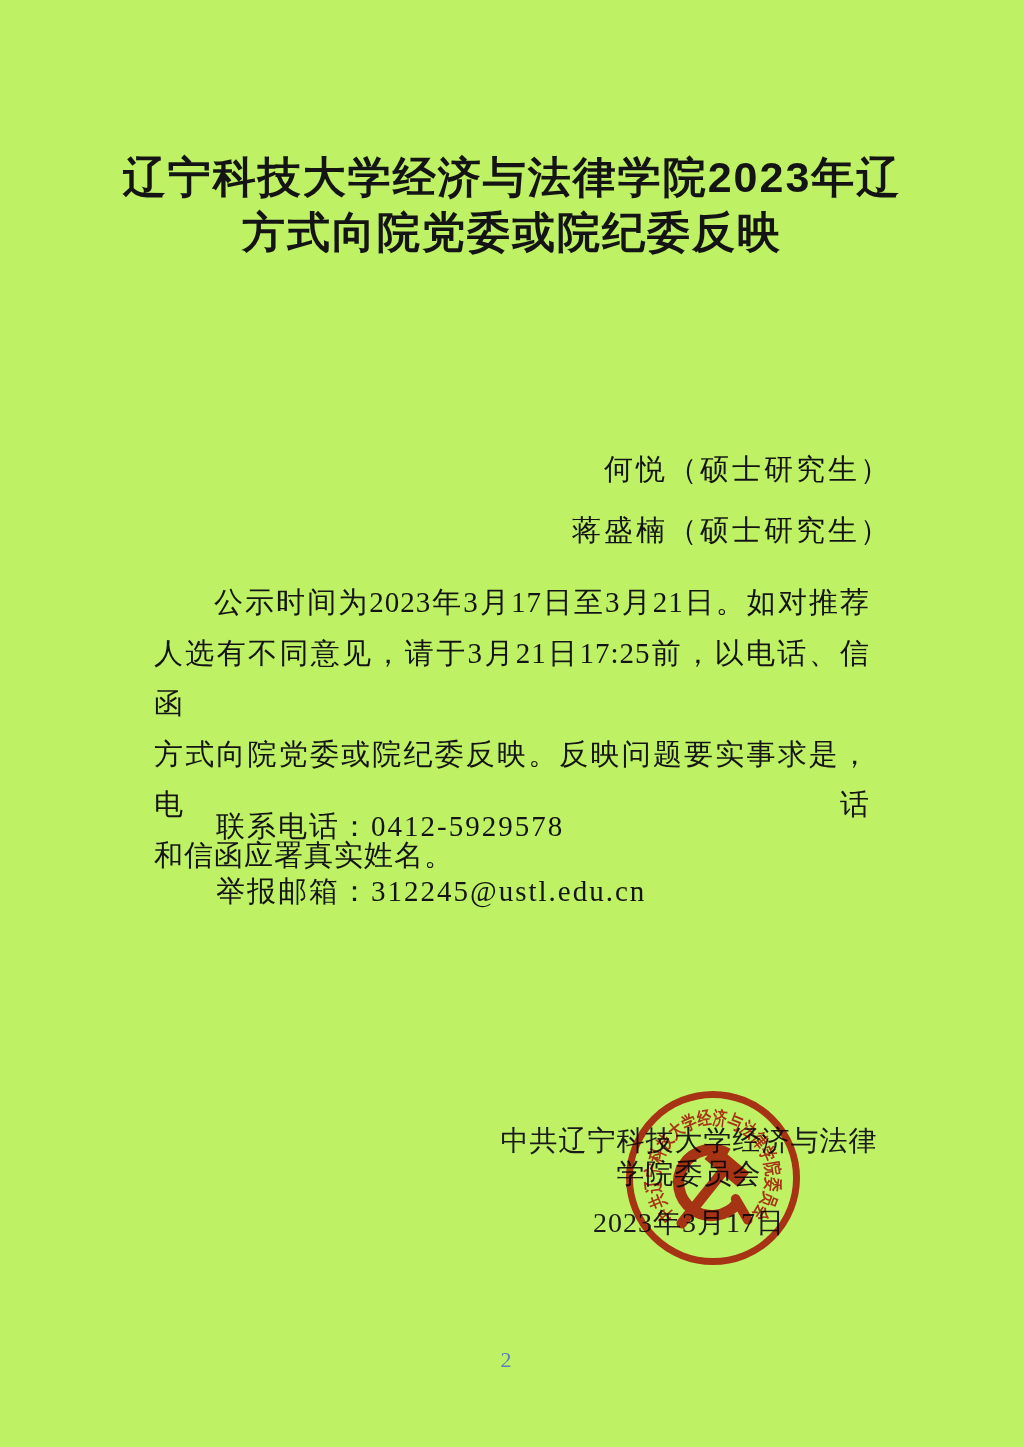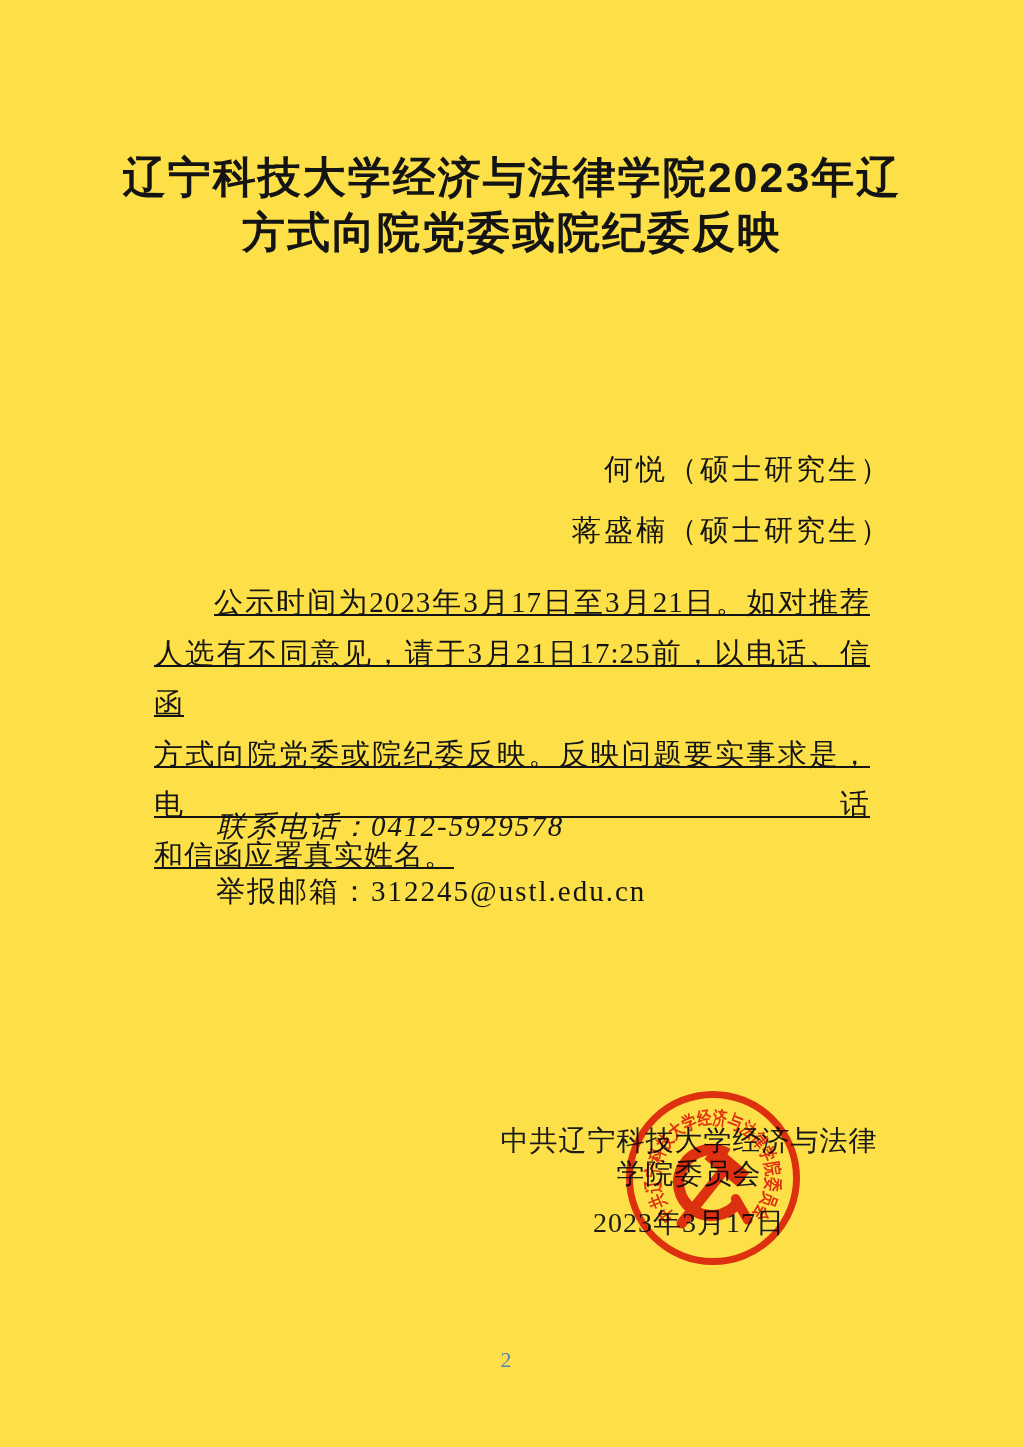--- a/index.html
+++ b/index.html
@@ -5,21 +5,21 @@
   html, body { margin: 0; padding: 0; }
   body {
     width: 1024px;
     height: 1447px;
     background: #ffffff;
     position: relative;
     font-family: "Liberation Serif", "DejaVu Serif", serif;
     color: #141414;
     overflow: hidden;
   }
-  .page { position: absolute; inset: 0; background: #fde047; }
+  .page { position: absolute; inset: 0; background: #bef264; }
 
   .doc-title {
     position: absolute;
     top: 150px; left: 0; width: 1024px;
     text-align: center;
     font-family: "Liberation Sans", "DejaVu Sans", sans-serif;
     font-weight: 900;
     font-size: 43px;
     line-height: 55px;
     letter-spacing: 2px;
@@ -31,21 +31,21 @@
   .para2 { top: 577px; }
 
   .bline {
     font-size: 29px;
     line-height: 51px;
     letter-spacing: 1px;
     text-align: justify;
     text-align-last: justify;
     text-justify: inter-character;
   }
-  .para2 .bline { line-height: 50.5px; text-decoration: underline; }
+  .para2 .bline { line-height: 50.5px; }
   .lastline { text-align-last: left; }
   .indent { text-indent: 60px; }
 
   .candidate {
     position: absolute;
     left: 176px; width: 716px;
     text-align: right;
     font-size: 29px;
     line-height: 50px;
     letter-spacing: 3px;
@@ -54,21 +54,21 @@
   .c2 { top: 505px; }
 
   .contact {
     position: absolute;
     left: 154px; width: 716px;
     font-size: 29px;
     line-height: 50px;
     letter-spacing: 2px;
     text-indent: 62px;
   }
-  .phone { top: 801px; font-style: italic; }
+  .phone { top: 801px; }
   .email { top: 866px; }
 
   .signature {
     position: absolute;
     left: 439px; top: 1124px; width: 500px;
     text-align: center;
     font-size: 28px;
     line-height: 33px;
     letter-spacing: 1px;
     color: #1a1a1a;

